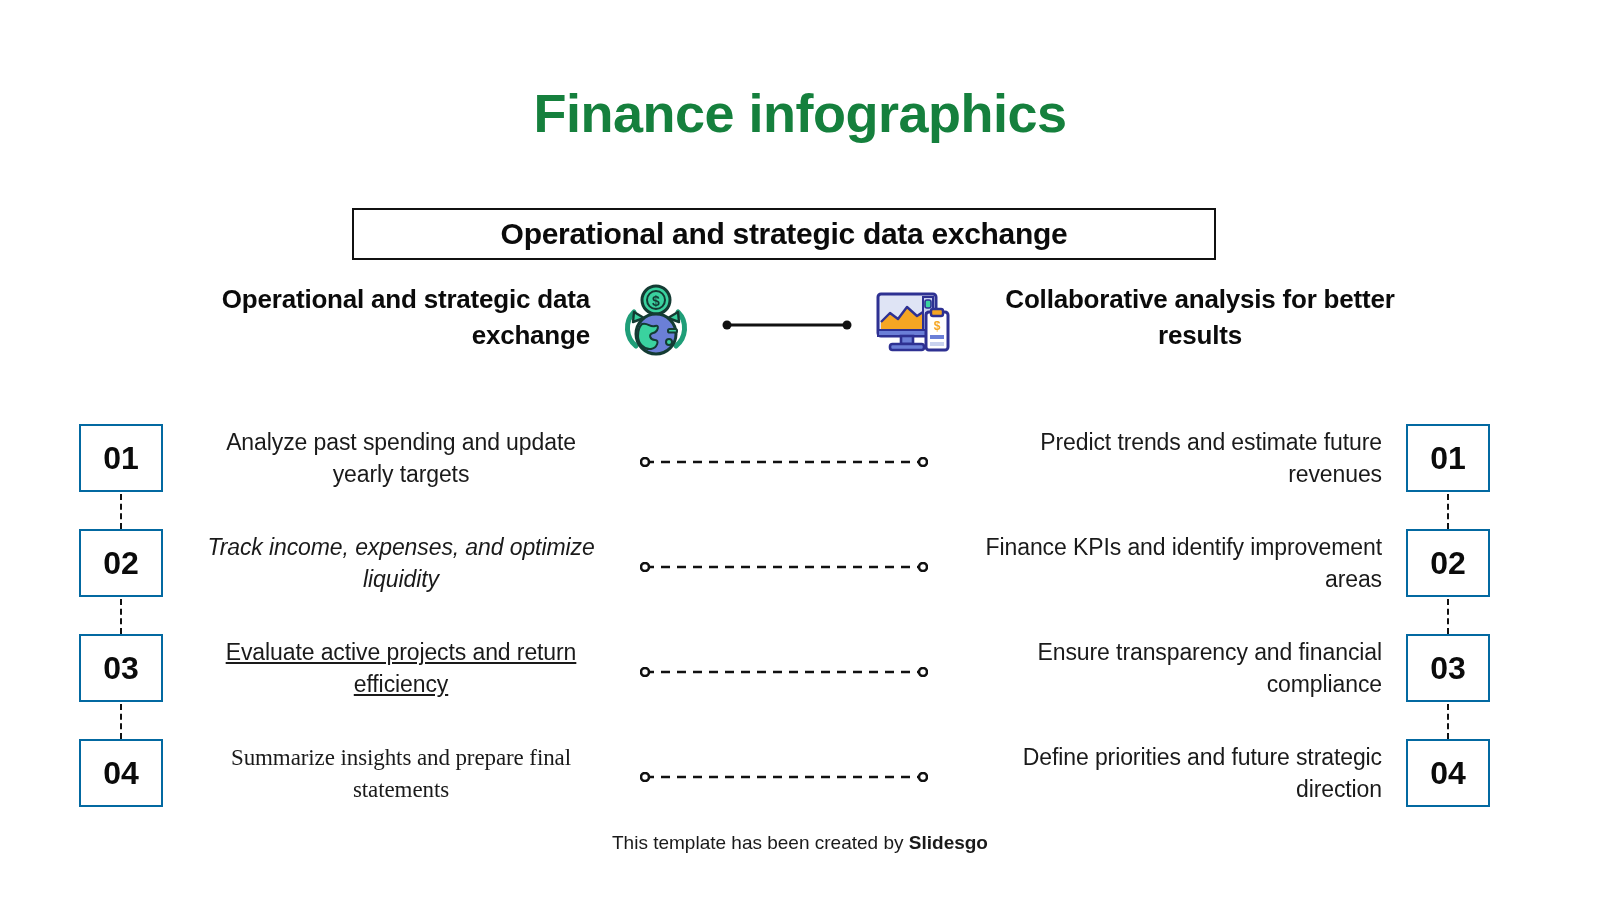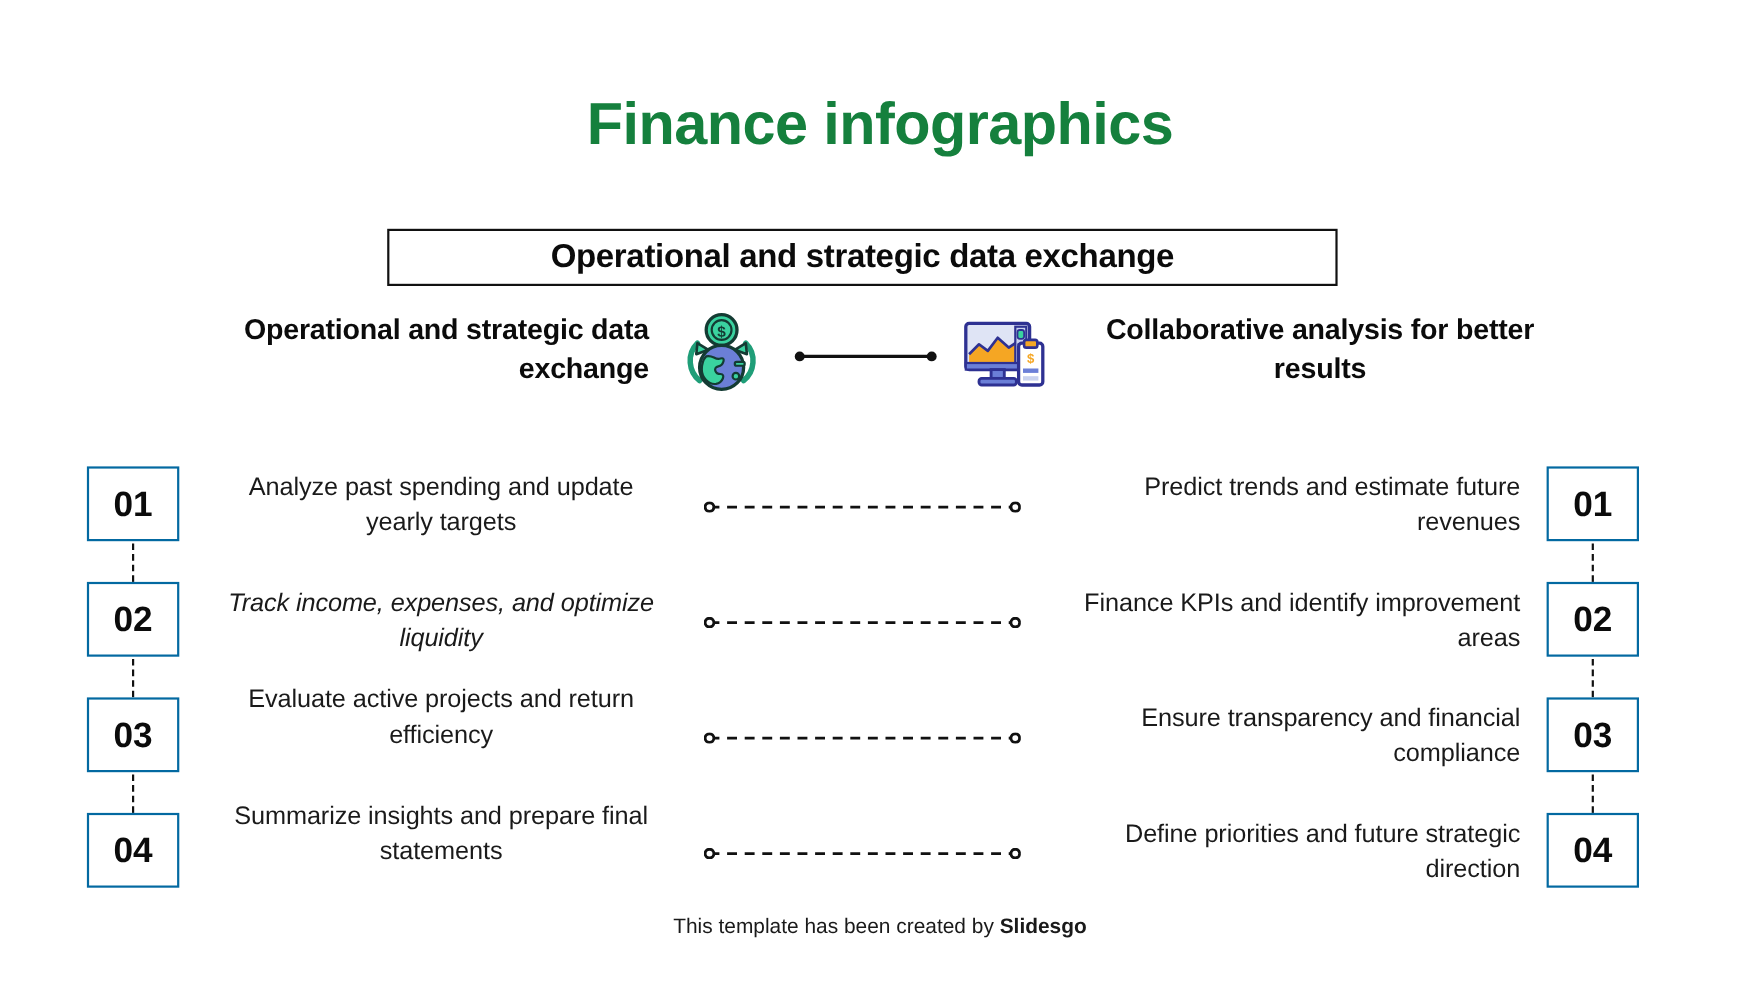--- a/index.html
+++ b/index.html
@@ -245,22 +245,22 @@
   <span>03</span>
 </div>
 <div class="v-dash" style="left:120px; top:704px;"></div>
 
 <div class="num-box" style="left:79px; top:739px;">
   <span>04</span>
 </div>
 
 <div class="item-text left" style="top:427px;">Analyze past spending and update yearly targets</div>
 <div class="item-text left" style="top:532px;font-style:italic;">Track income, expenses, and optimize liquidity</div>
-<div class="item-text left" style="top:620px;">Evaluate active projects and return efficiency</div>
-<div class="item-text left" style="top:726px;">Summarize insights and prepare final statements</div>
+<div class="item-text left" style="top:637px;text-decoration:underline;">Evaluate active projects and return efficiency</div>
+<div class="item-text left" style="top:742px;font-family:Liberation Serif, serif;">Summarize insights and prepare final statements</div>
 
 <div class="center-conn" style="top:453px;">
   <svg viewBox="0 0 288 10" width="288" height="10" preserveAspectRatio="none">
     <line x1="5" y1="5" x2="283" y2="5" stroke="#111111" stroke-width="2.4" stroke-dasharray="9 7"></line>
     <circle cx="5" cy="5" r="4" fill="#ffffff" stroke="#111111" stroke-width="2.6"></circle>
     <circle cx="283" cy="5" r="4" fill="#ffffff" stroke="#111111" stroke-width="2.6"></circle>
   </svg>
 </div>
 <div class="center-conn" style="top:558px;">
   <svg viewBox="0 0 288 10" width="288" height="10" preserveAspectRatio="none">

